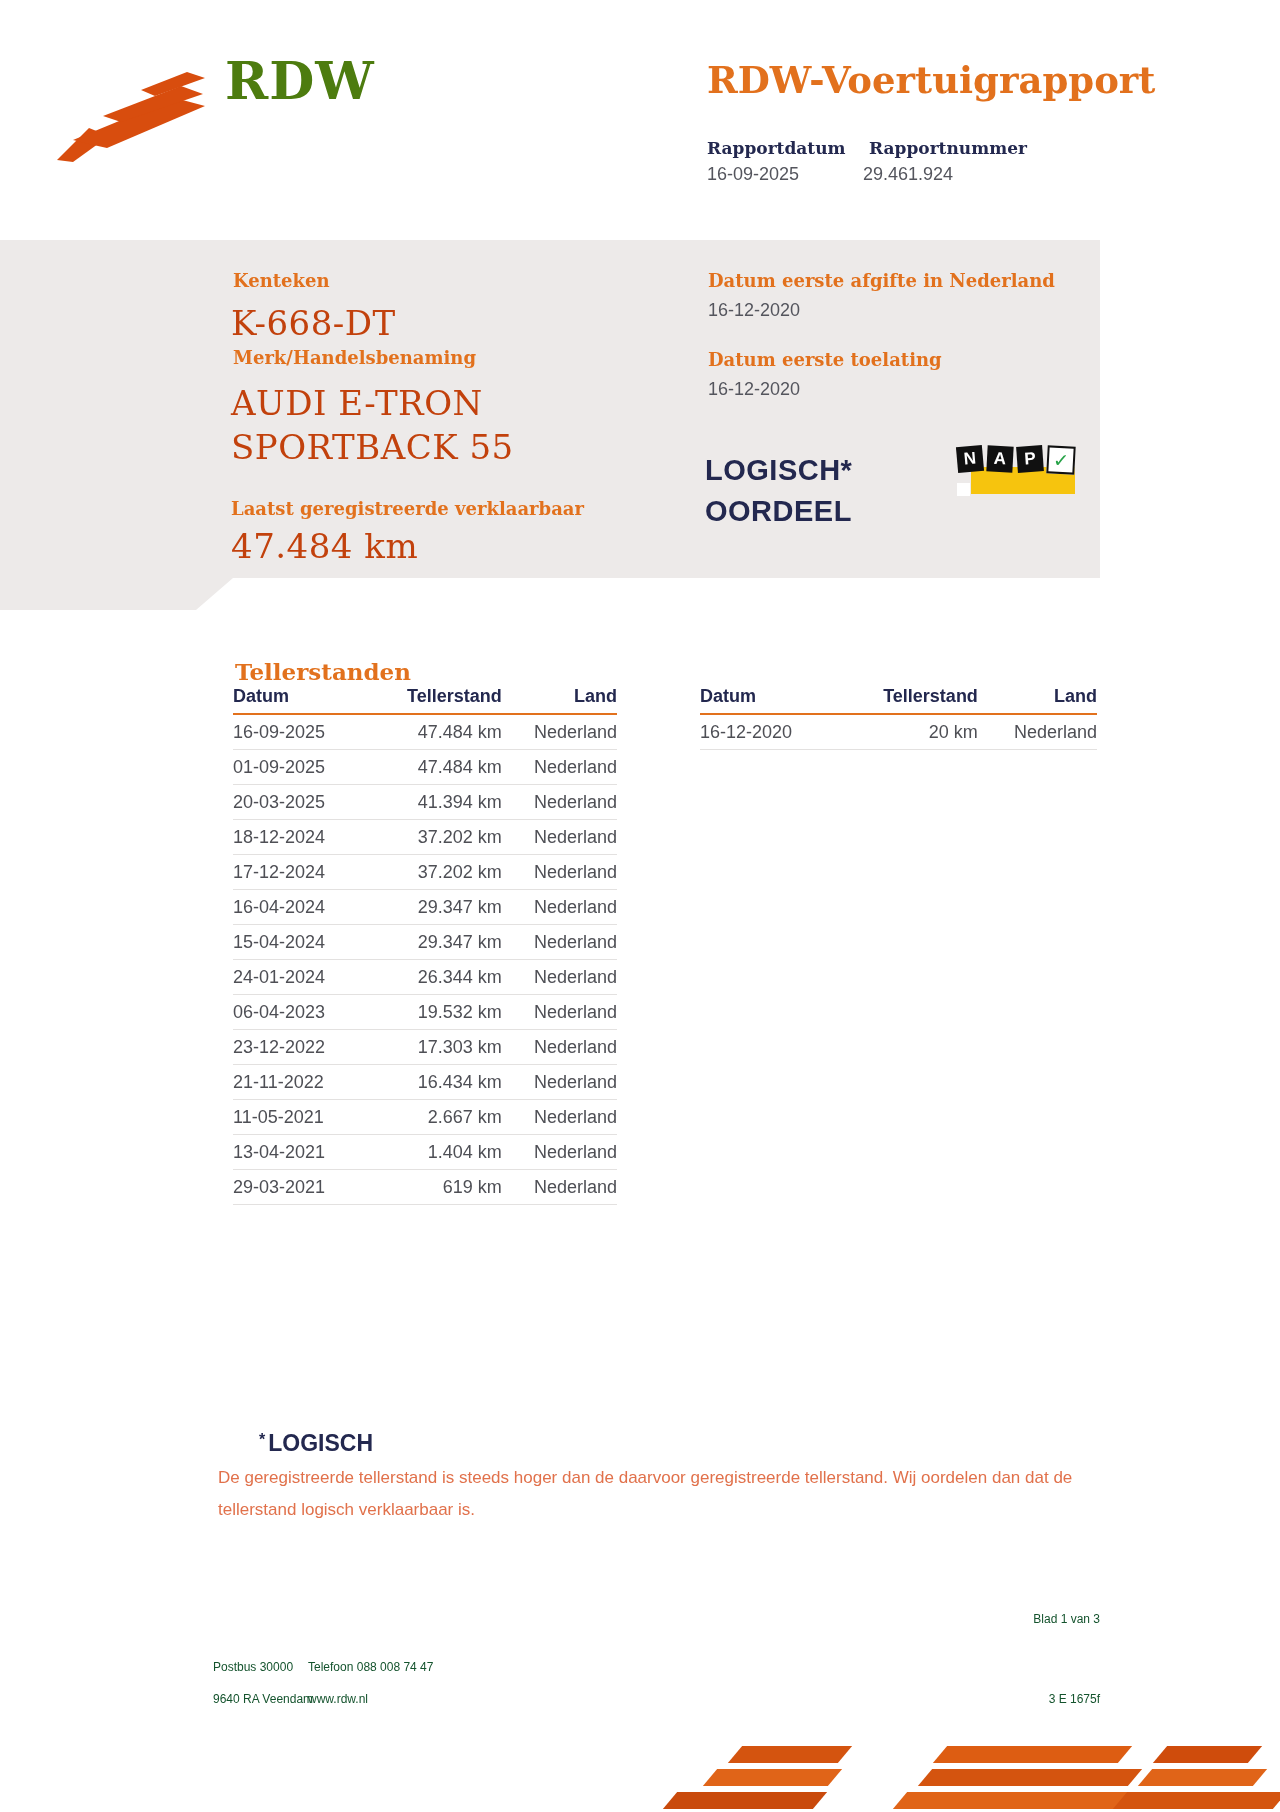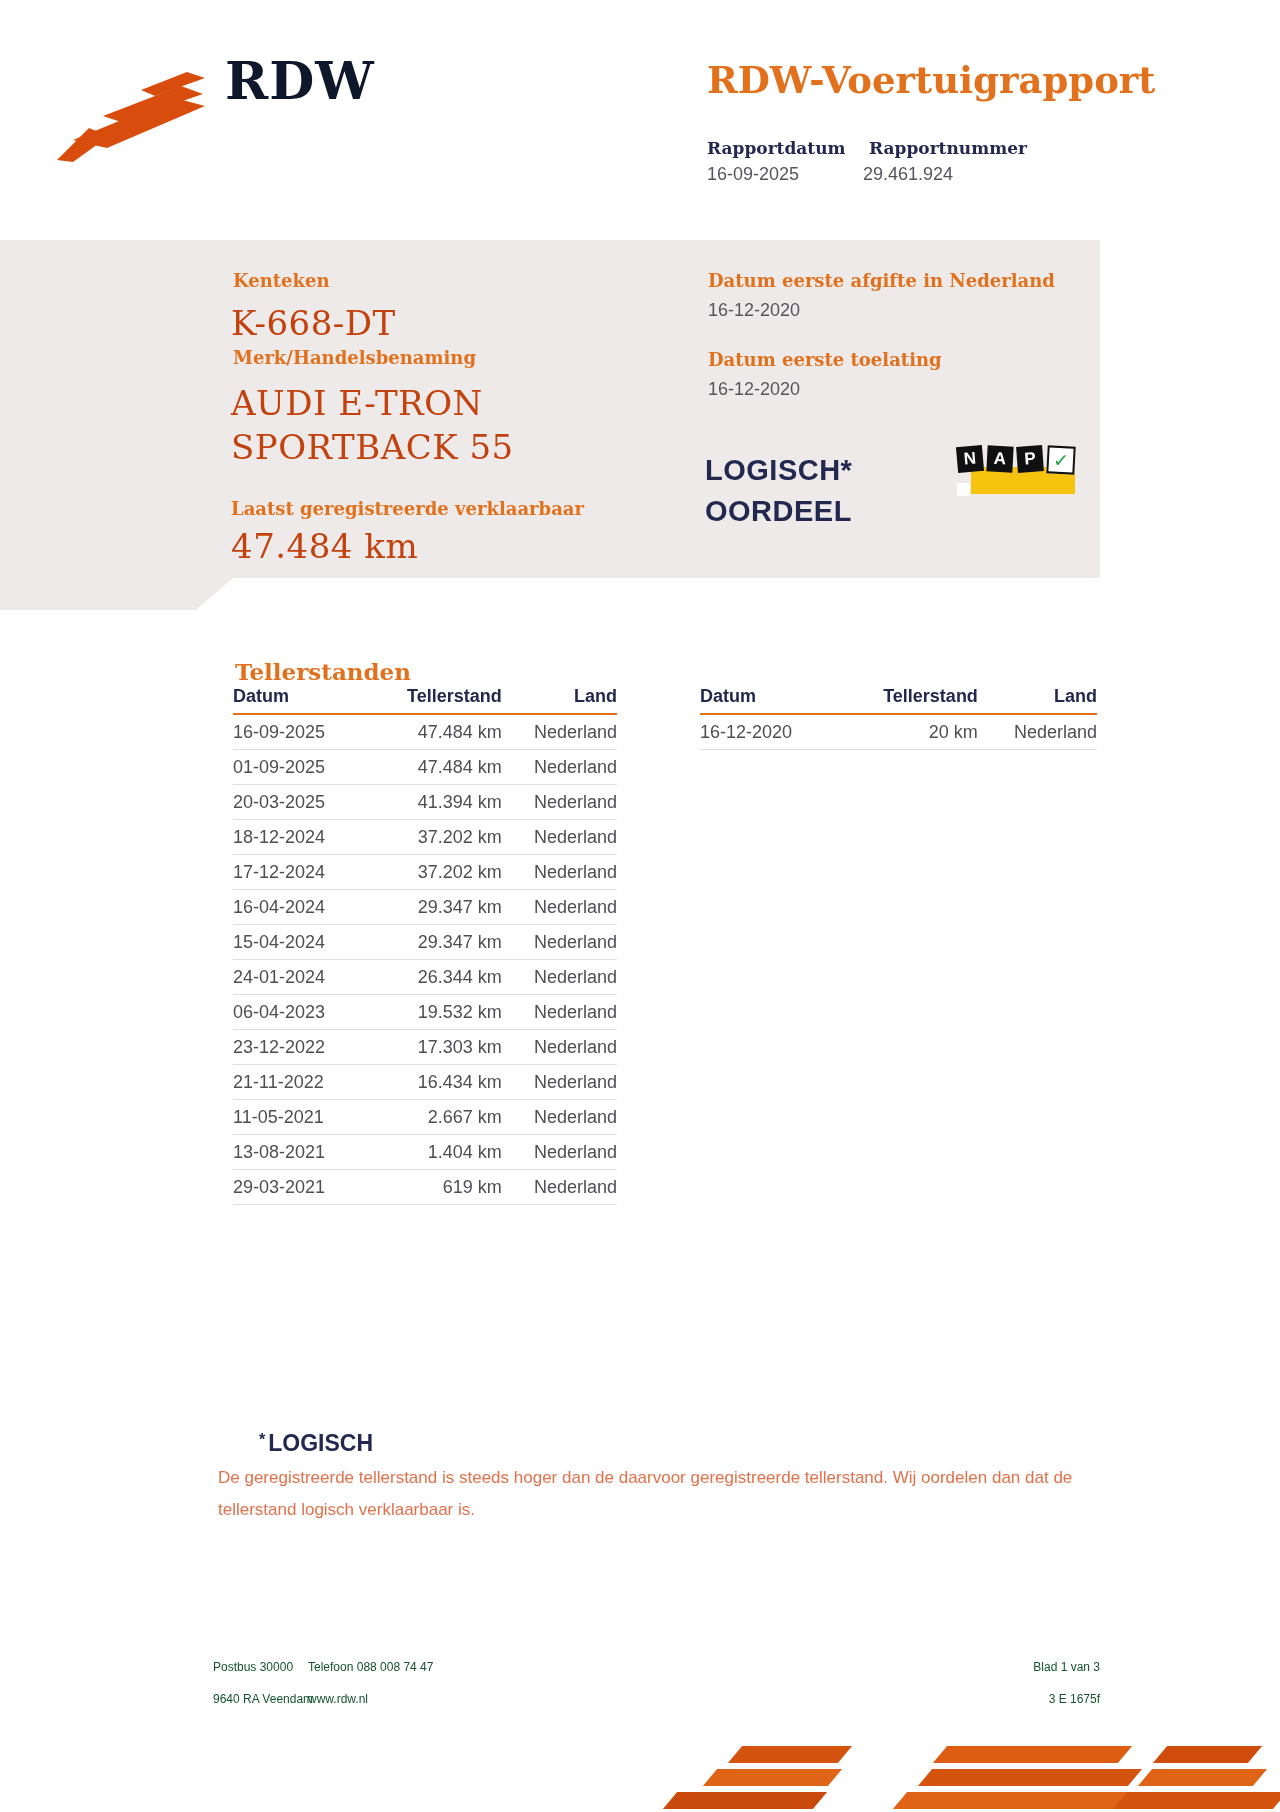--- a/index.html
+++ b/index.html
@@ -5,21 +5,21 @@
   html,body { margin:0; padding:0; background:#ffffff; }
   .page {
     position:relative; width:1280px; height:1812px; overflow:hidden;
     background:#ffffff;
     font-family:"Liberation Sans","DejaVu Sans",sans-serif;
   }
   .abs { position:absolute; }
   .serif { font-family:"DejaVu Serif","Liberation Serif",serif; }
 
   
-  .wordmark { left:225px; top:50px; font-size:52px; font-weight:bold; color:#0f172a; letter-spacing:1px;text-align:right; }
+  .wordmark { left:225px; top:50px; font-size:52px; font-weight:bold; color:#4d7c0f; letter-spacing:1px;text-align:right; }
   .doc-title { left:707px; top:58px; font-size:37px; font-weight:bold; color:#E2711D; }
   .hdr-label { top:138px; font-size:17px; font-weight:bold; color:#23284F; }
   .hdr-value { top:164px; font-size:18px; color:#54555D; }
 
   
   .panel {
     left:0; top:240px; width:1100px; height:370px;
     background:#EDEAE9;
     clip-path:polygon(0 0, 1100px 0, 1100px 338px, 233px 338px, 196px 370px, 0 370px);
   }
@@ -190,21 +190,21 @@
           <span>21-11-2022</span>
           <span>16.434 km</span>
           <span>Nederland</span>
         </div>
         <div class="mtable-row">
           <span>11-05-2021</span>
           <span>2.667 km</span>
           <span>Nederland</span>
         </div>
         <div class="mtable-row">
-          <span>13-08-2021</span>
+          <span>13-04-2021</span>
           <span>1.404 km</span>
           <span>Nederland</span>
         </div>
         <div class="mtable-row">
           <span>29-03-2021</span>
           <span>619 km</span>
           <span>Nederland</span>
         </div>
       </div>
   </div>
@@ -226,21 +226,21 @@
 
   <div class="abs note-head">
     <span class="star">*</span><span>LOGISCH</span>
   </div>
   <div class="abs note-body">De geregistreerde tellerstand is steeds hoger dan de daarvoor geregistreerde tellerstand. Wij oordelen dan dat de tellerstand logisch verklaarbaar is.</div>
 
   <div class="abs foot" style="left:213px; top:1660px;">Postbus 30000</div>
   <div class="abs foot" style="left:213px; top:1692px;">9640 RA Veendam</div>
   <div class="abs foot" style="left:308px; top:1660px;">Telefoon 088 008 74 47</div>
   <div class="abs foot" style="left:308px; top:1692px;">www.rdw.nl</div>
-  <div class="abs foot foot-right" style="top:1660px;">Blad 1 van 3</div>
+  <div class="abs foot foot-right" style="top:1612px;">Blad 1 van 3</div>
   <div class="abs foot foot-right" style="top:1692px;">3 E 1675f</div>
 
   <div class="abs stripes">
     <div class="d-bar" style="left:95px;  top:0;    width:110px; background:#D4540F;"></div>
     <div class="d-bar" style="left:300px; top:0;    width:185px; background:#DD5D12;"></div>
     <div class="d-bar" style="left:520px; top:0;    width:95px;  background:#CF4C0C;"></div>
     <div class="d-bar" style="left:70px;  top:23px; width:125px; background:#E06418;"></div>
     <div class="d-bar" style="left:285px; top:23px; width:210px; background:#D4540F;"></div>
     <div class="d-bar" style="left:505px; top:23px; width:115px; background:#E06418;"></div>
     <div class="d-bar" style="left:30px;  top:46px; width:150px; background:#C94A0C;"></div>

